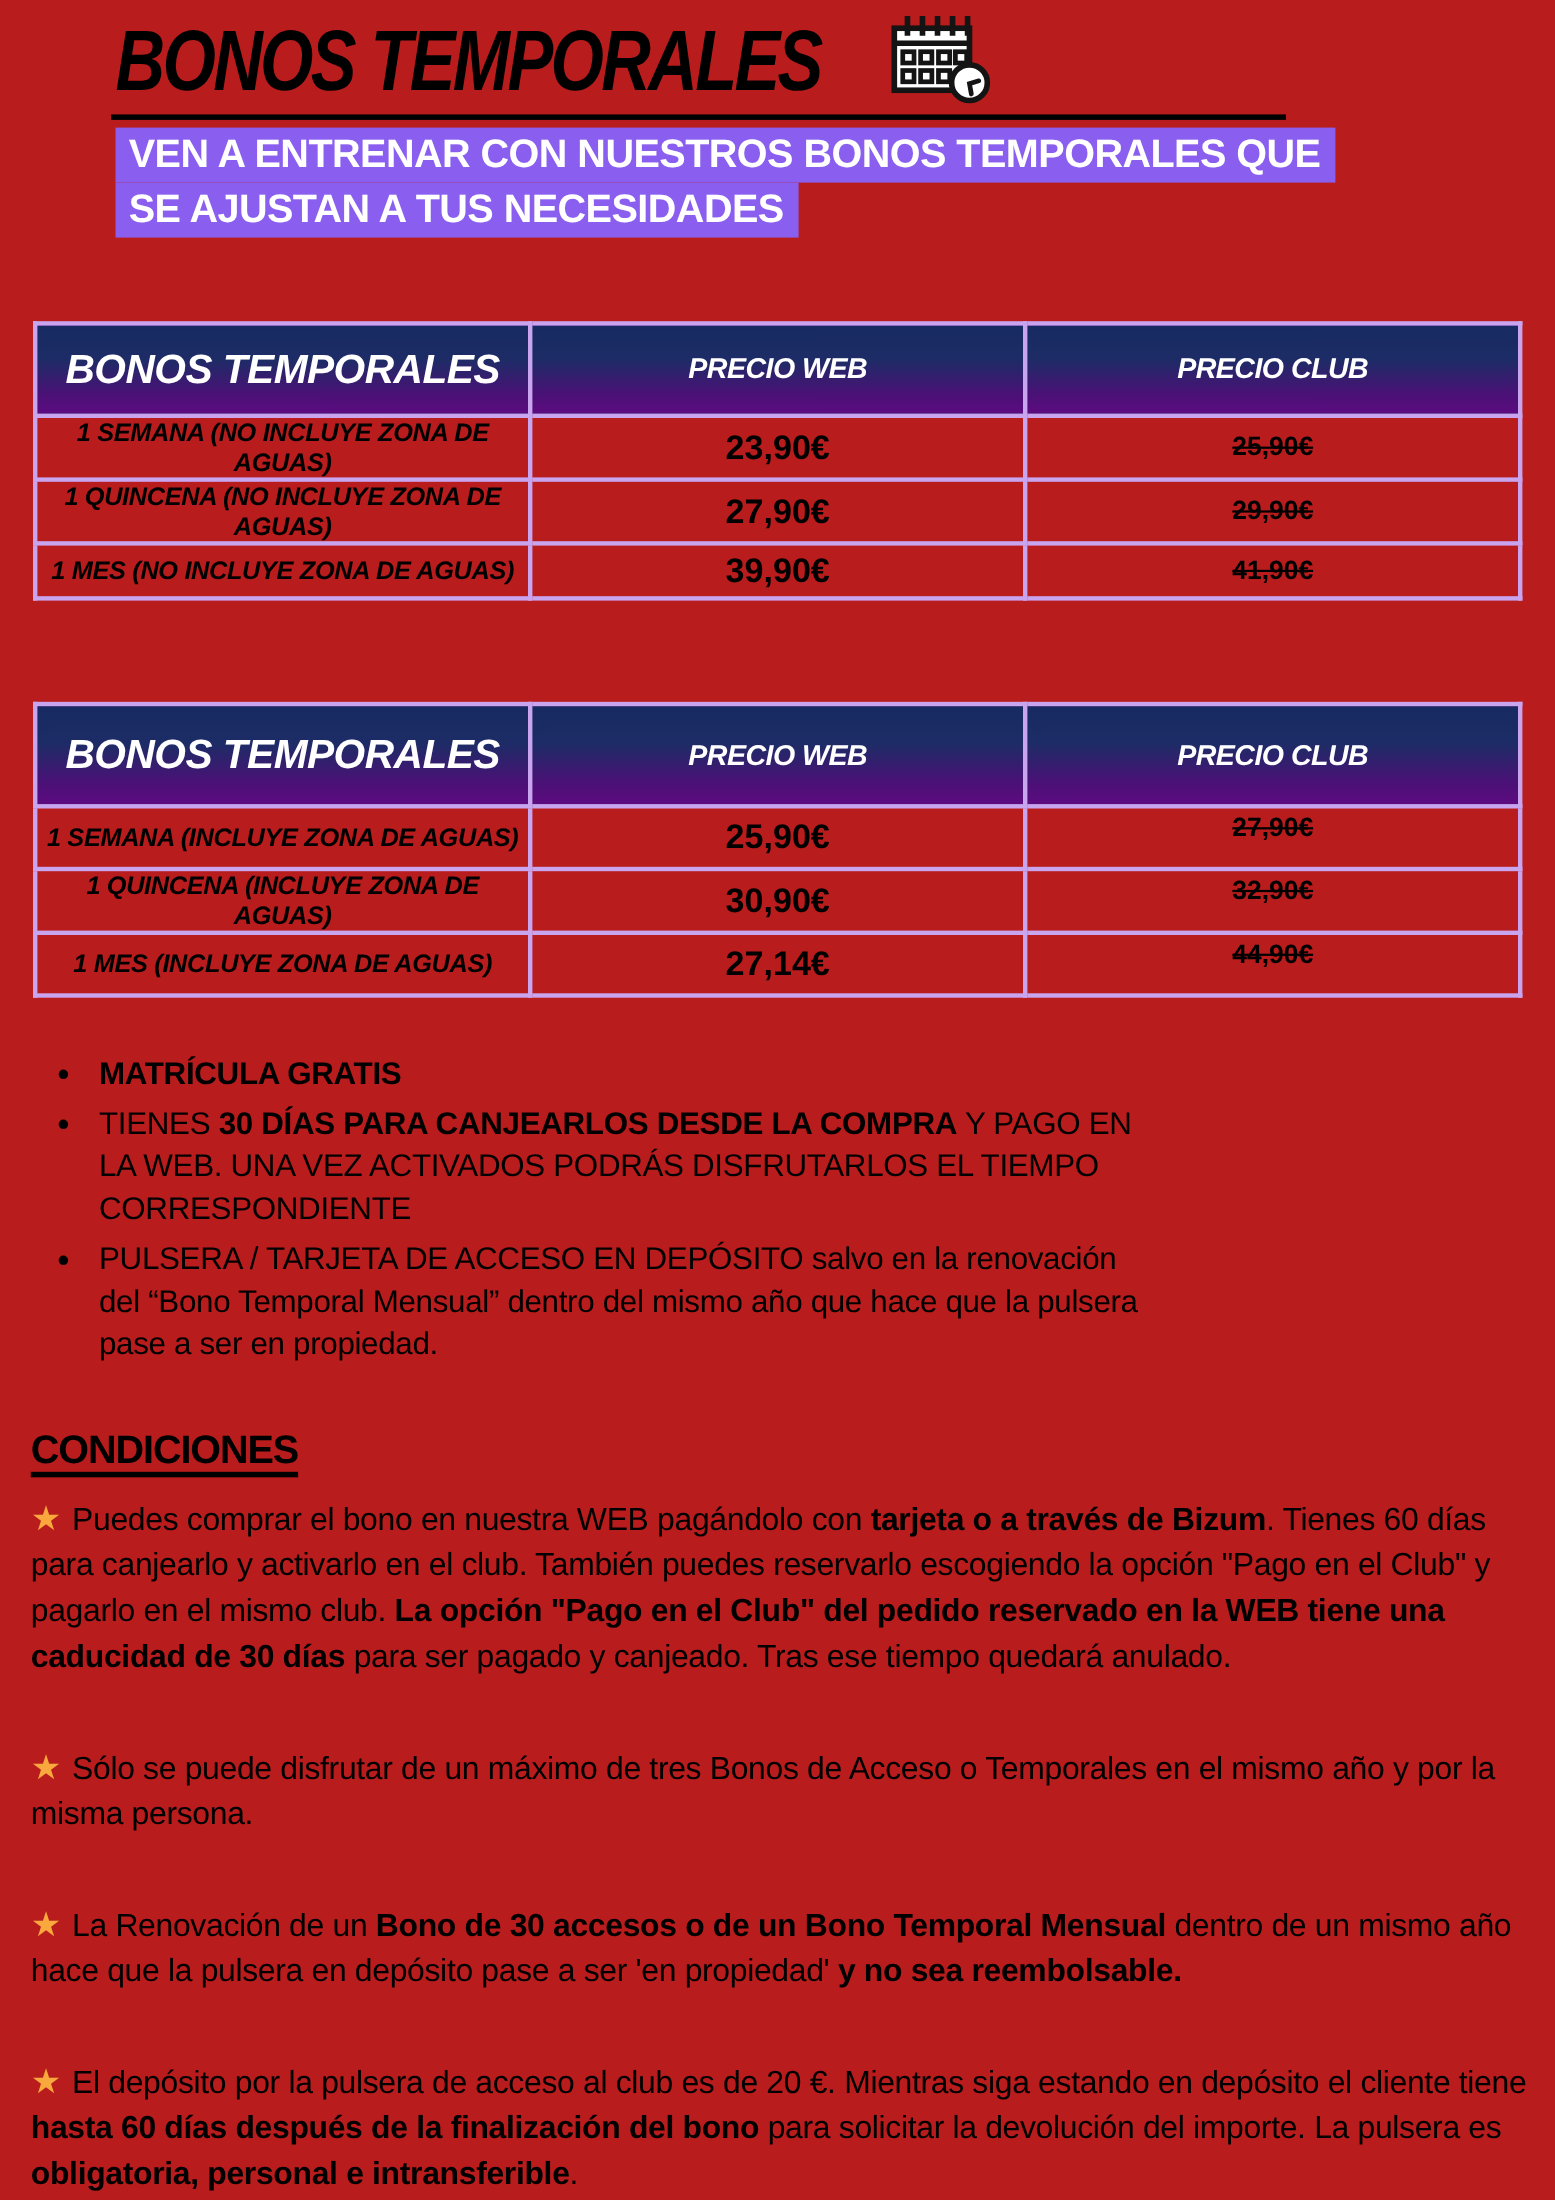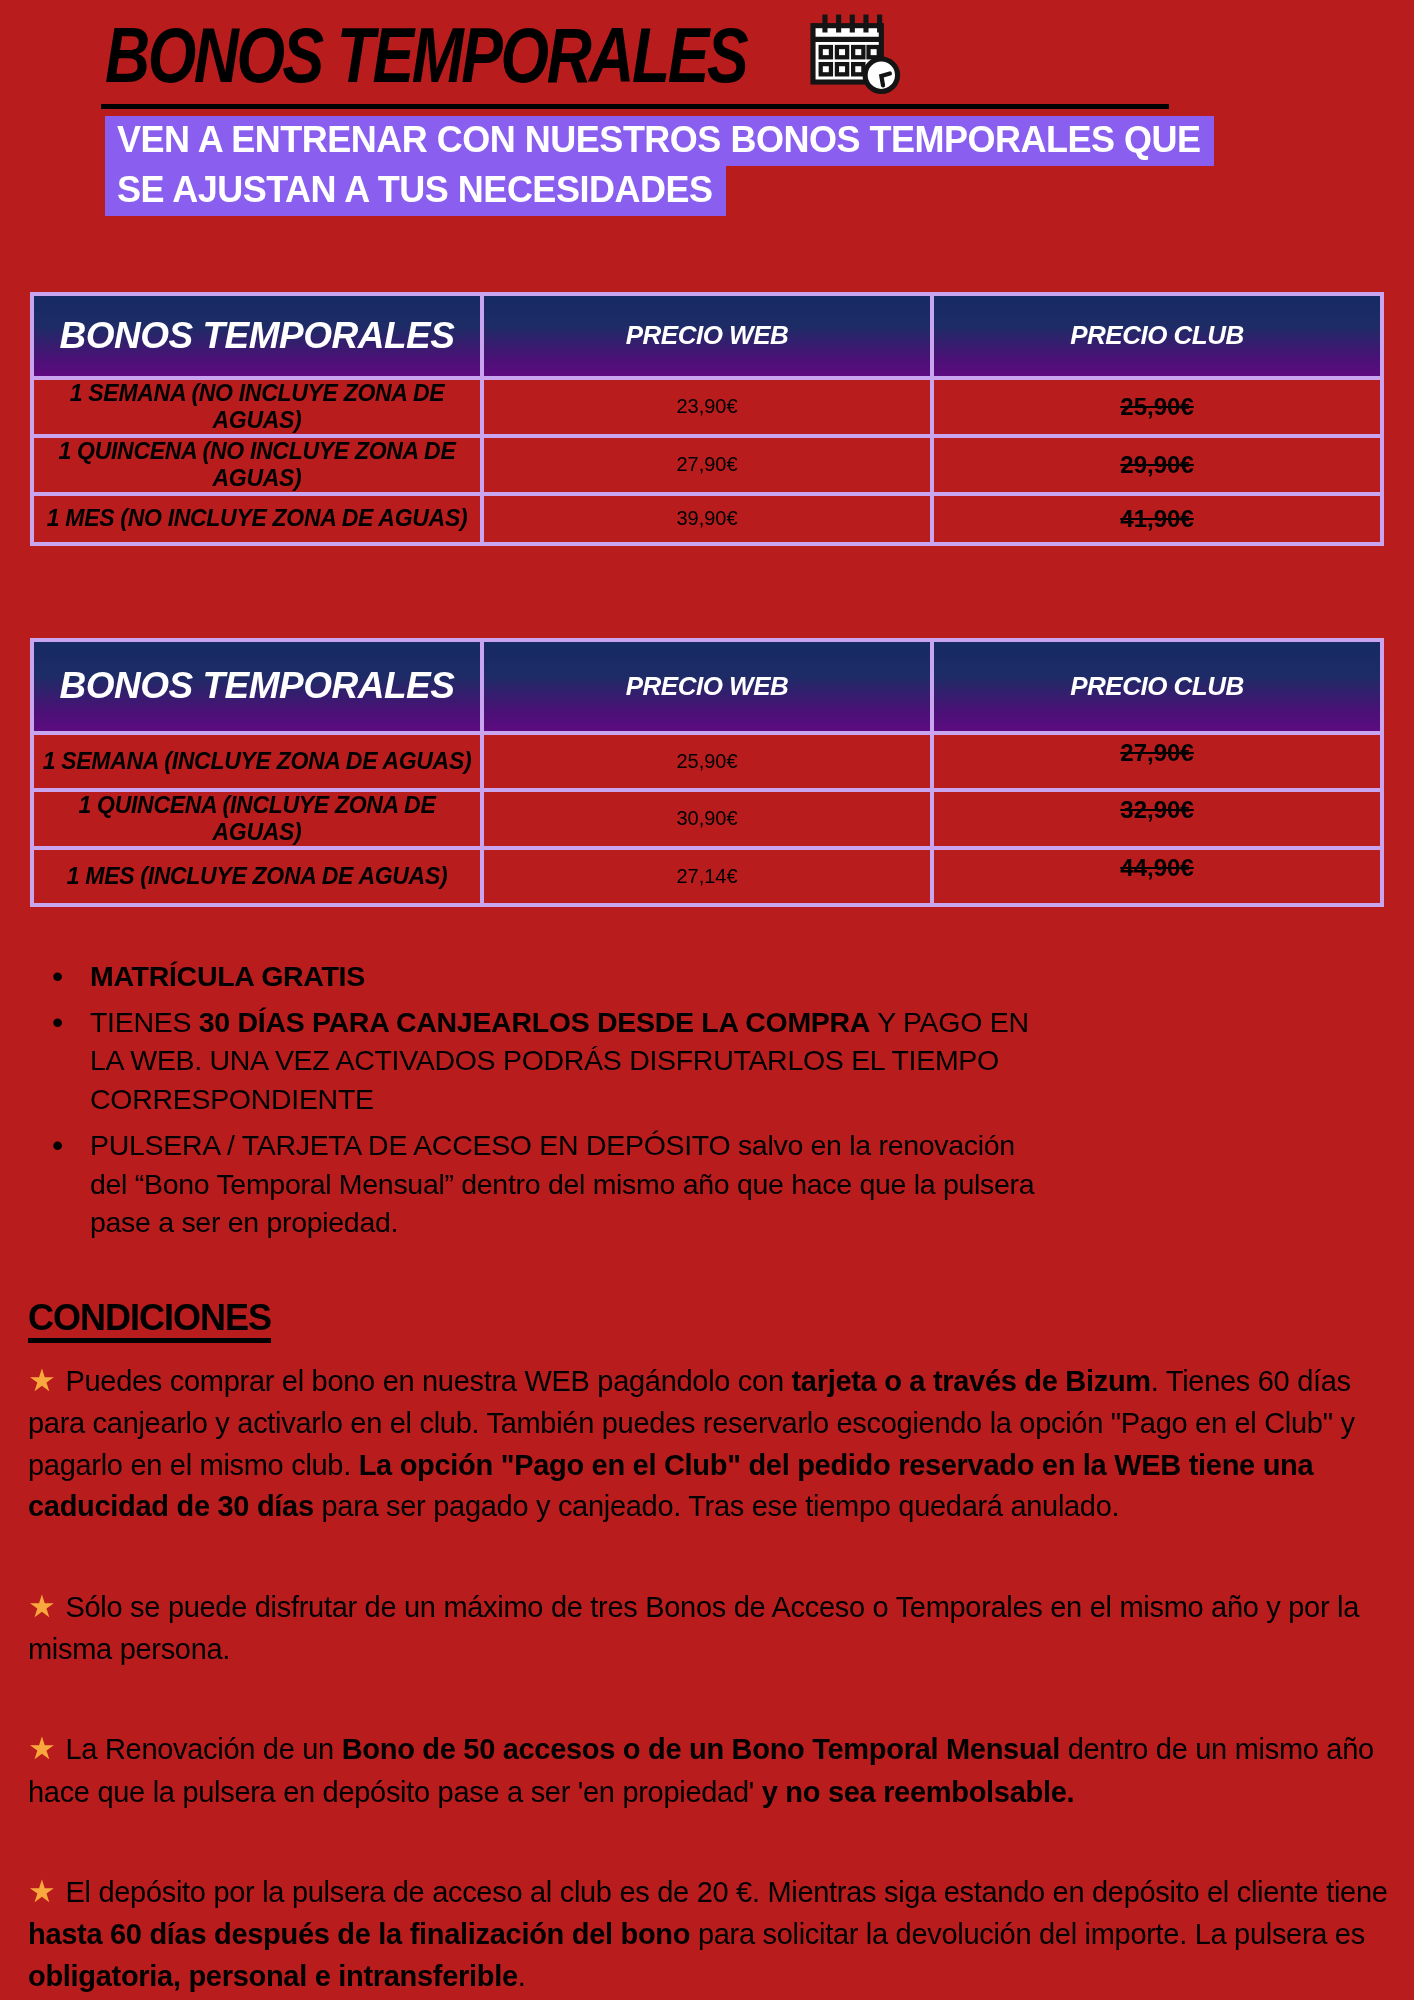--- a/index.html
+++ b/index.html
@@ -29,21 +29,21 @@
   .price-table th, .price-table td { border:4px solid #C9A5F0; text-align:center; }
   .price-table th {
     background:linear-gradient(180deg, #172A62 0%, #1D2C66 38%, #4A1176 78%, #5D0B80 100%);
     color:#fff; font-style:italic; font-weight:bold; letter-spacing:-0.5px;
   }
   .t1 th { height:84px; } .t2 th { height:93px; }
   th.col-bonos { font-size:37px; }
   th.col-web, th.col-club { font-size:26px; }
   .t1 td { height:50px; } .t2 td { height:57px; }
   td.cell-label { font-weight:bold; font-style:italic; font-size:23px; letter-spacing:-0.3px; }
-  td.cell-web { font-weight:normal; font-size:20px; }
+  td.cell-web { font-weight:bold; font-size:31px; }
   td.cell-club { font-weight:bold; font-size:24px; text-decoration:line-through; }
   .t2 td.cell-club { vertical-align:top; padding-top:4px; }
 
   
   .bullets { margin:50px 0 0 48px; width:1005px; list-style:none; }
   .bullets li { position:relative; padding-left:42px; font-size:28.5px; line-height:1.36;
     letter-spacing:-0.3px; margin-bottom:7px; }
   .bullets li .dot { position:absolute; left:4px; top:-2px; font-size:32px; }
 
   
@@ -162,16 +162,16 @@
     <li><span class="dot">•</span><span><span>TIENES </span><b>30 DÍAS PARA CANJEARLOS DESDE LA COMPRA</b><span> Y PAGO EN LA WEB. UNA VEZ ACTIVADOS PODRÁS DISFRUTARLOS EL TIEMPO CORRESPONDIENTE</span></span></li>
     <li><span class="dot">•</span><span><span>PULSERA / TARJETA DE ACCESO EN DEPÓSITO salvo en la renovación del “Bono Temporal Mensual” dentro del mismo año que hace que la pulsera pase a ser en propiedad.</span></span></li>
   </ul>
 
   <div>
     <div class="cond-heading">CONDICIONES</div>
   </div>
 
   <p class="cond-par"><span class="star">★</span><span><span>Puedes comprar el bono en nuestra WEB pagándolo con </span><b>tarjeta o a través de Bizum</b><span>. Tienes 60 días para canjearlo y activarlo en el club. También puedes reservarlo escogiendo la opción "Pago en el Club" y pagarlo en el mismo club. </span><b>La opción "Pago en el Club" del pedido reservado en la WEB tiene una caducidad de 30 días</b><span> para ser pagado y canjeado. Tras ese tiempo quedará anulado.</span></span></p>
   <p class="cond-par"><span class="star">★</span><span><span>Sólo se puede disfrutar de un máximo de tres Bonos de Acceso o Temporales en el mismo año y por la misma persona.</span></span></p>
-  <p class="cond-par"><span class="star">★</span><span><span>La Renovación de un </span><b>Bono de 50 accesos o de un Bono Temporal Mensual</b><span> dentro de un mismo año hace que la pulsera en depósito pase a ser 'en propiedad' </span><b>y no sea reembolsable.</b></span></p>
+  <p class="cond-par"><span class="star">★</span><span><span>La Renovación de un </span><b>Bono de 30 accesos o de un Bono Temporal Mensual</b><span> dentro de un mismo año hace que la pulsera en depósito pase a ser 'en propiedad' </span><b>y no sea reembolsable.</b></span></p>
   <p class="cond-par"><span class="star">★</span><span><span>El depósito por la pulsera de acceso al club es de 20 €. Mientras siga estando en depósito el cliente tiene </span><b>hasta 60 días después de la finalización del bono</b><span> para solicitar la devolución del importe. La pulsera es </span><b>obligatoria, personal e intransferible</b><span>.</span></span></p>
 
 </div>
 
 </body></html>

